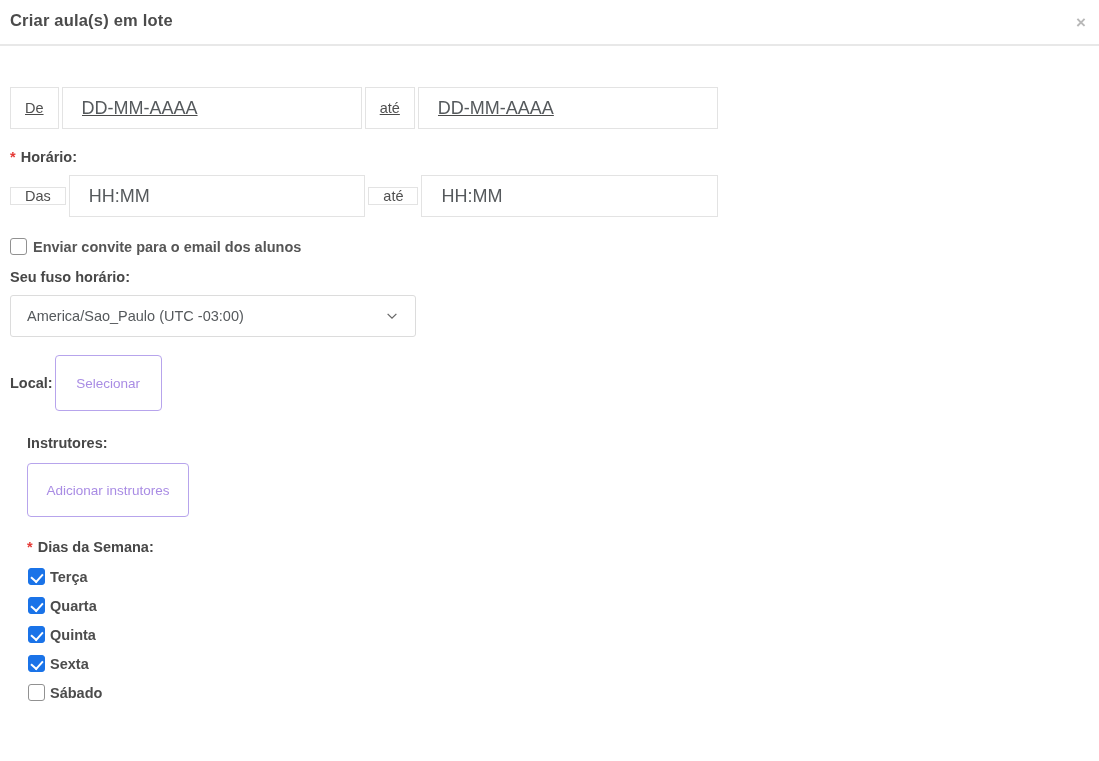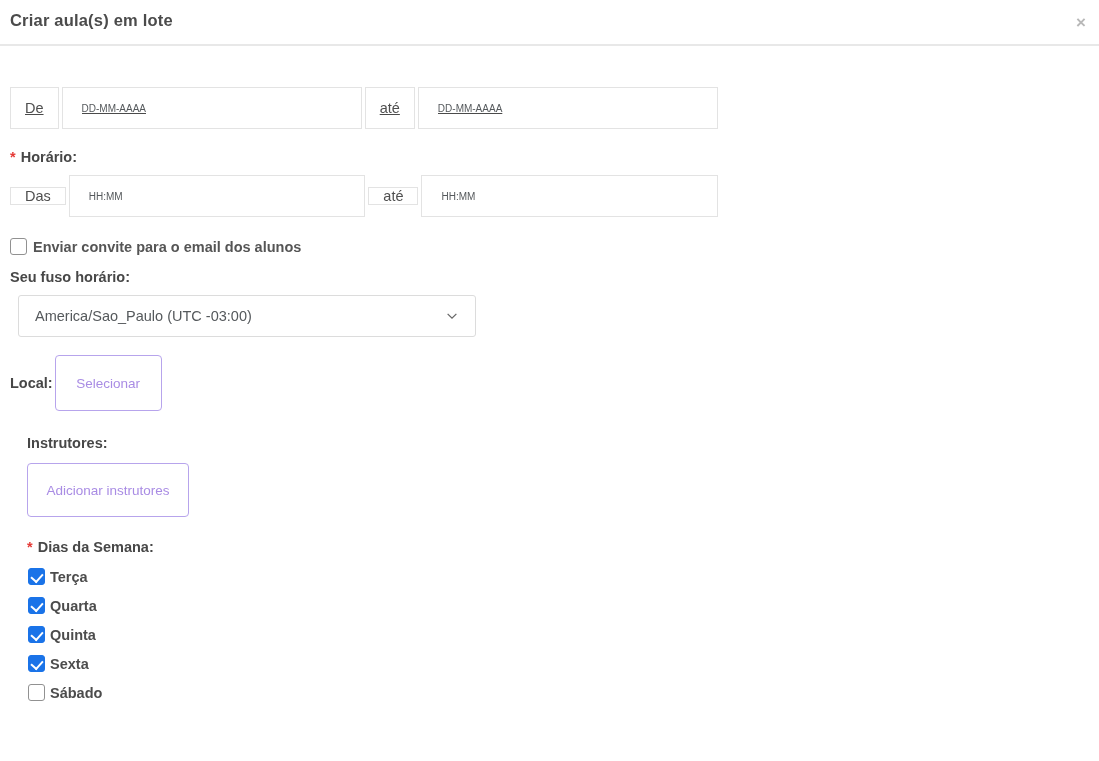--- a/index.html
+++ b/index.html
@@ -32,21 +32,21 @@
     border:1px solid #e3e3e3; background:#fff;
     display:flex; align-items:center; justify-content:center;
     padding:0 14px; margin-right:3px;
     font-size:14.5px; color:#4f4f4f; white-space:nowrap;
   }
   .range-input {
     border:1px solid #e3e3e3; background:#fff;
     flex:1 1 0; min-width:0; height:42px;
     padding:0 19px; margin-right:3px;
     font-family:"Liberation Sans", sans-serif;
-    font-size:10px; color:#55595c; outline:none;
+    font-size:18px; color:#55595c; outline:none;
   }
   .range-input:last-child { margin-right:0; }
   .range-input::placeholder { color:#55595c; opacity:1; }
 
   .row-dates { margin-top:41px;text-decoration:underline; }
   .row-times { margin-top:10px;align-items:center; }
 
   
   .field-label { font-size:14.5px; font-weight:bold; color:#474747; }
   .req { color:#e53935; margin-right:5px; font-weight:bold; }
@@ -67,24 +67,24 @@
   .cb.checked { background:#1a73e8; border-color:#1a73e8; }
   .cb.checked::after {
     content:""; position:absolute; left:4px; top:2px;
     width:6px; height:9px;
     border:solid #fff; border-width:0 2.4px 2.4px 0;
     transform:rotate(42deg);
   }
 
   
   .tz-select {
-    margin-top:10px; width:458px; height:42px;
+    margin-top:10px; width:406px; height:42px;
     border:1px solid #dcdcdc; border-radius:3px; background:#fff;
     display:flex; align-items:center; padding:0 16px;
-    font-size:14.5px; color:#55595c; cursor:pointer;margin-left:8px;
+    font-size:14.5px; color:#55595c; cursor:pointer;
   }
   .tz-select .tz-value { flex:1; }
   .chevron { width:14px; height:14px; color:#666; }
 
   
   .btn-purple {
     background:#fff; border:1px solid #b7a4ec; border-radius:4px;
     color:#a98ce4; font-family:"Liberation Sans", sans-serif;
     font-size:13.5px; cursor:pointer;
     display:inline-flex; align-items:center; justify-content:center;

